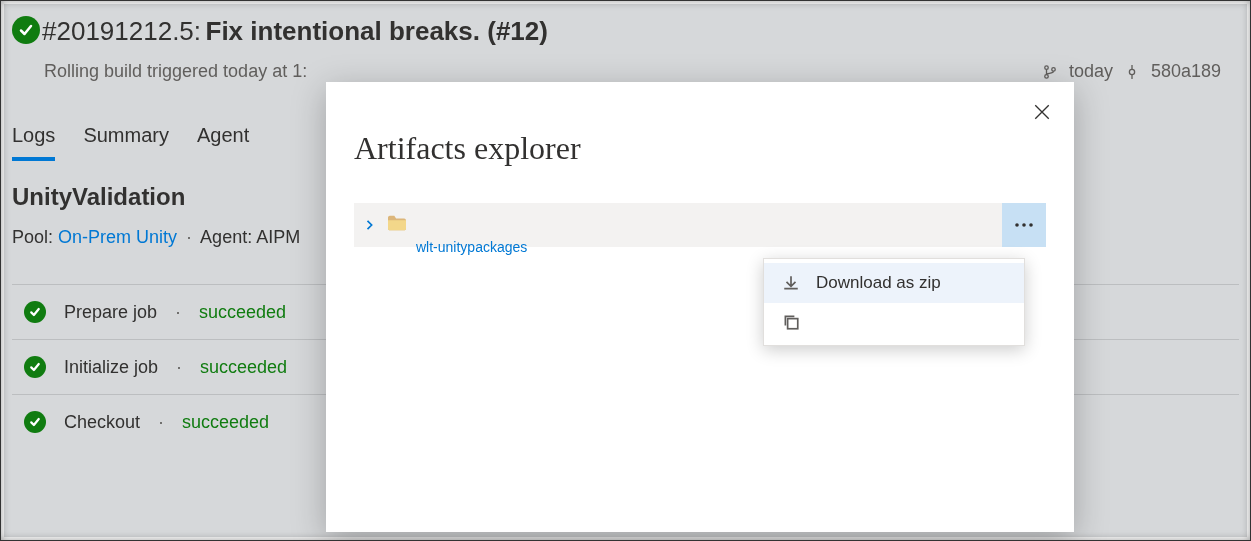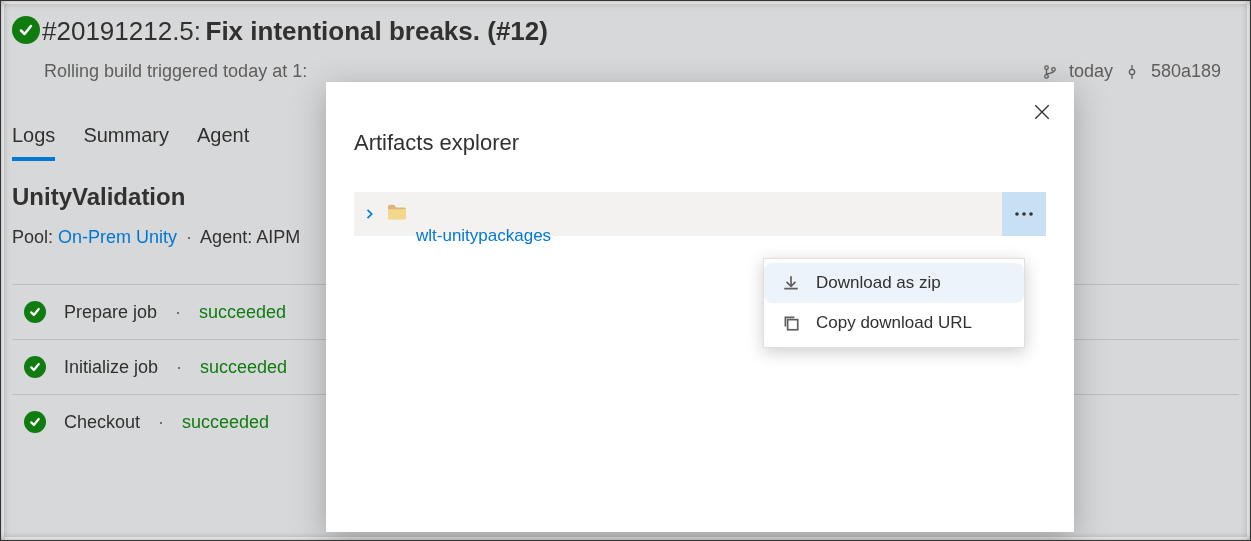--- a/index.html
+++ b/index.html
@@ -160,24 +160,25 @@
       right: 20px;
       width: 24px;
       height: 24px;
       cursor: pointer;
       display: flex;
       align-items: center;
       justify-content: center;
     }
     .modal-close svg { width: 18px; height: 18px; }
     .modal-title {
-      font-size: 22px;
+      font-size: 32px;
       font-weight: 300;
       color: #323130;
       margin-bottom: 36px;
+      font-family: Liberation Serif, serif;
     }
     .artifact-row {
       display: flex;
       align-items: center;
       height: 44px;
       background: #f3f2f1;
       padding: 0 8px;
     }
     .artifact-main {
       display: flex;
@@ -190,21 +191,21 @@
       width: 16px;
       display: flex;
       justify-content: center;
     }
     .folder-icon {
       width: 18px;
       height: 16px;
     }
     .artifact-name {
       color: #0078d4;
-      font-size: 17px;
+      font-size: 14px;
       margin-top: 44px;
     }
     .more-btn {
       width: 44px;
       height: 44px;
       background: #c7e0f4;
       display: flex;
       align-items: center;
       justify-content: center;
       cursor: pointer;
@@ -225,21 +226,20 @@
       padding: 4px 0;
     }
     .ctx-item {
       display: flex;
       align-items: center;
       gap: 16px;
       padding: 10px 18px;
       font-size: 17px;
       color: #323130;
       cursor: pointer;
-      border-radius: 8px;
     }
     .ctx-item.hover {
       background: #edf3fb;
     }
     .ctx-icon {
       width: 18px;
       height: 18px;
       display: flex;
       align-items: center;
       justify-content: center;
@@ -376,17 +376,16 @@
     </span>
     <span>Download as zip</span>
   </div>
   <div class="ctx-item">
     <span class="ctx-icon">
       <svg viewBox="0 0 16 16" fill="none" stroke="currentColor" stroke-width="1.5">
           <rect x="5" y="5" width="9" height="9"></rect>
           <path d="M3 11 V3 H11"></path>
         </svg>
     </span>
-    <span>Copy download URL</span>
   </div>
 </div>
 
 <div class="frame"></div>
 
 </body></html>

